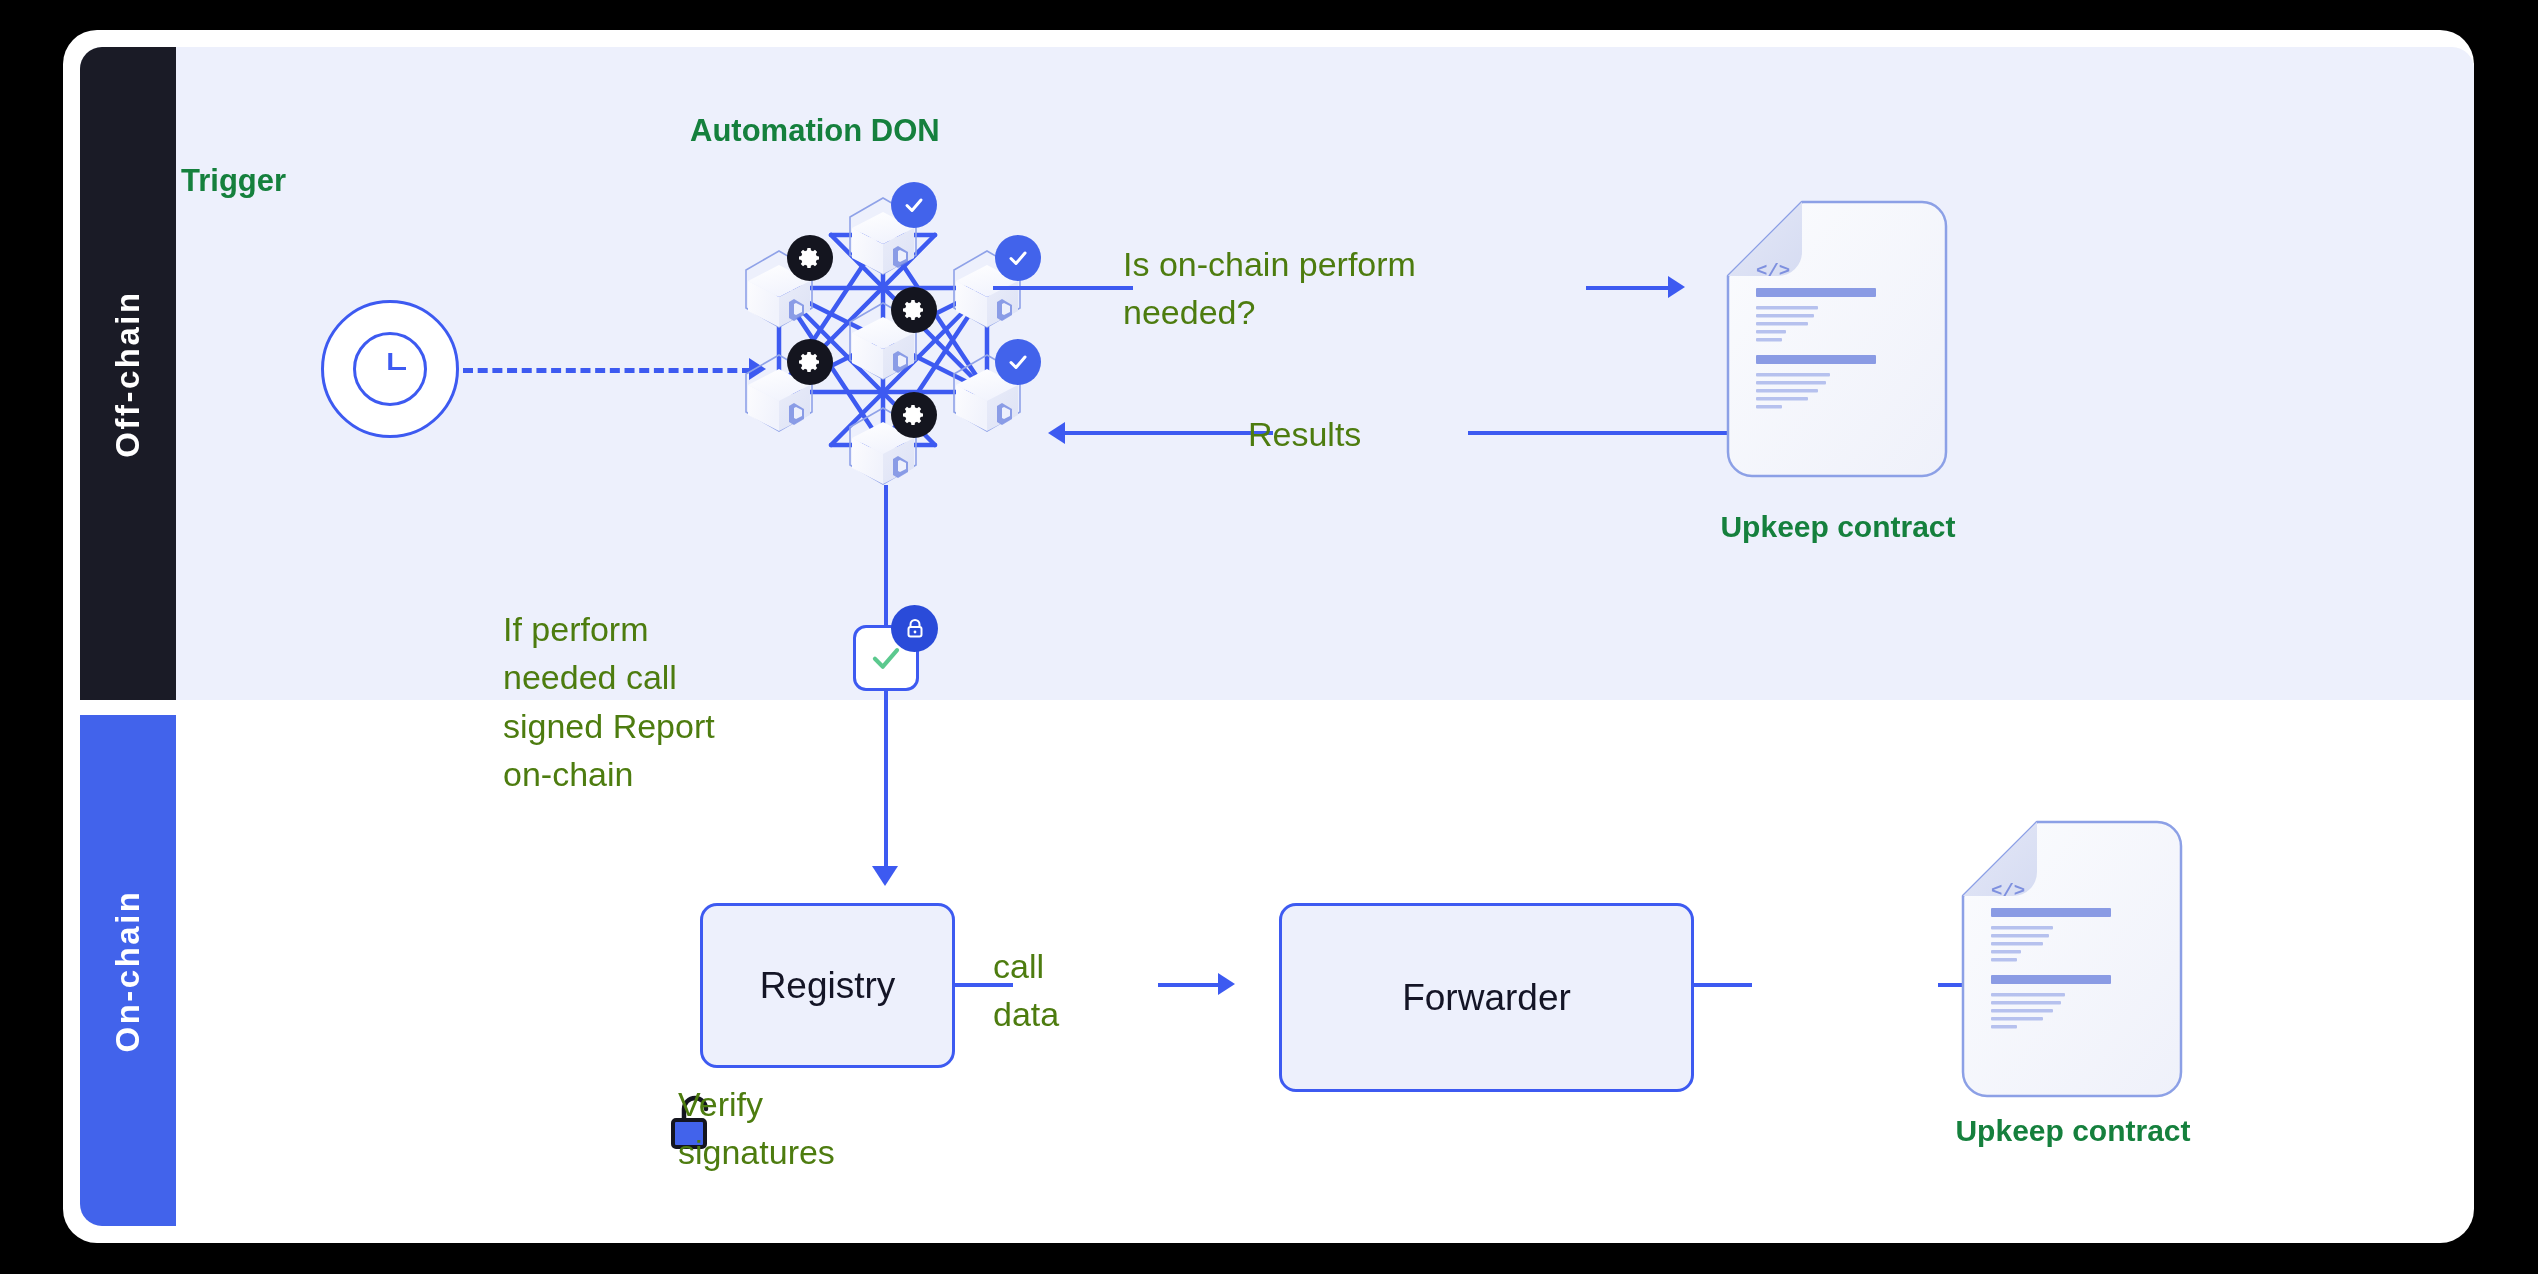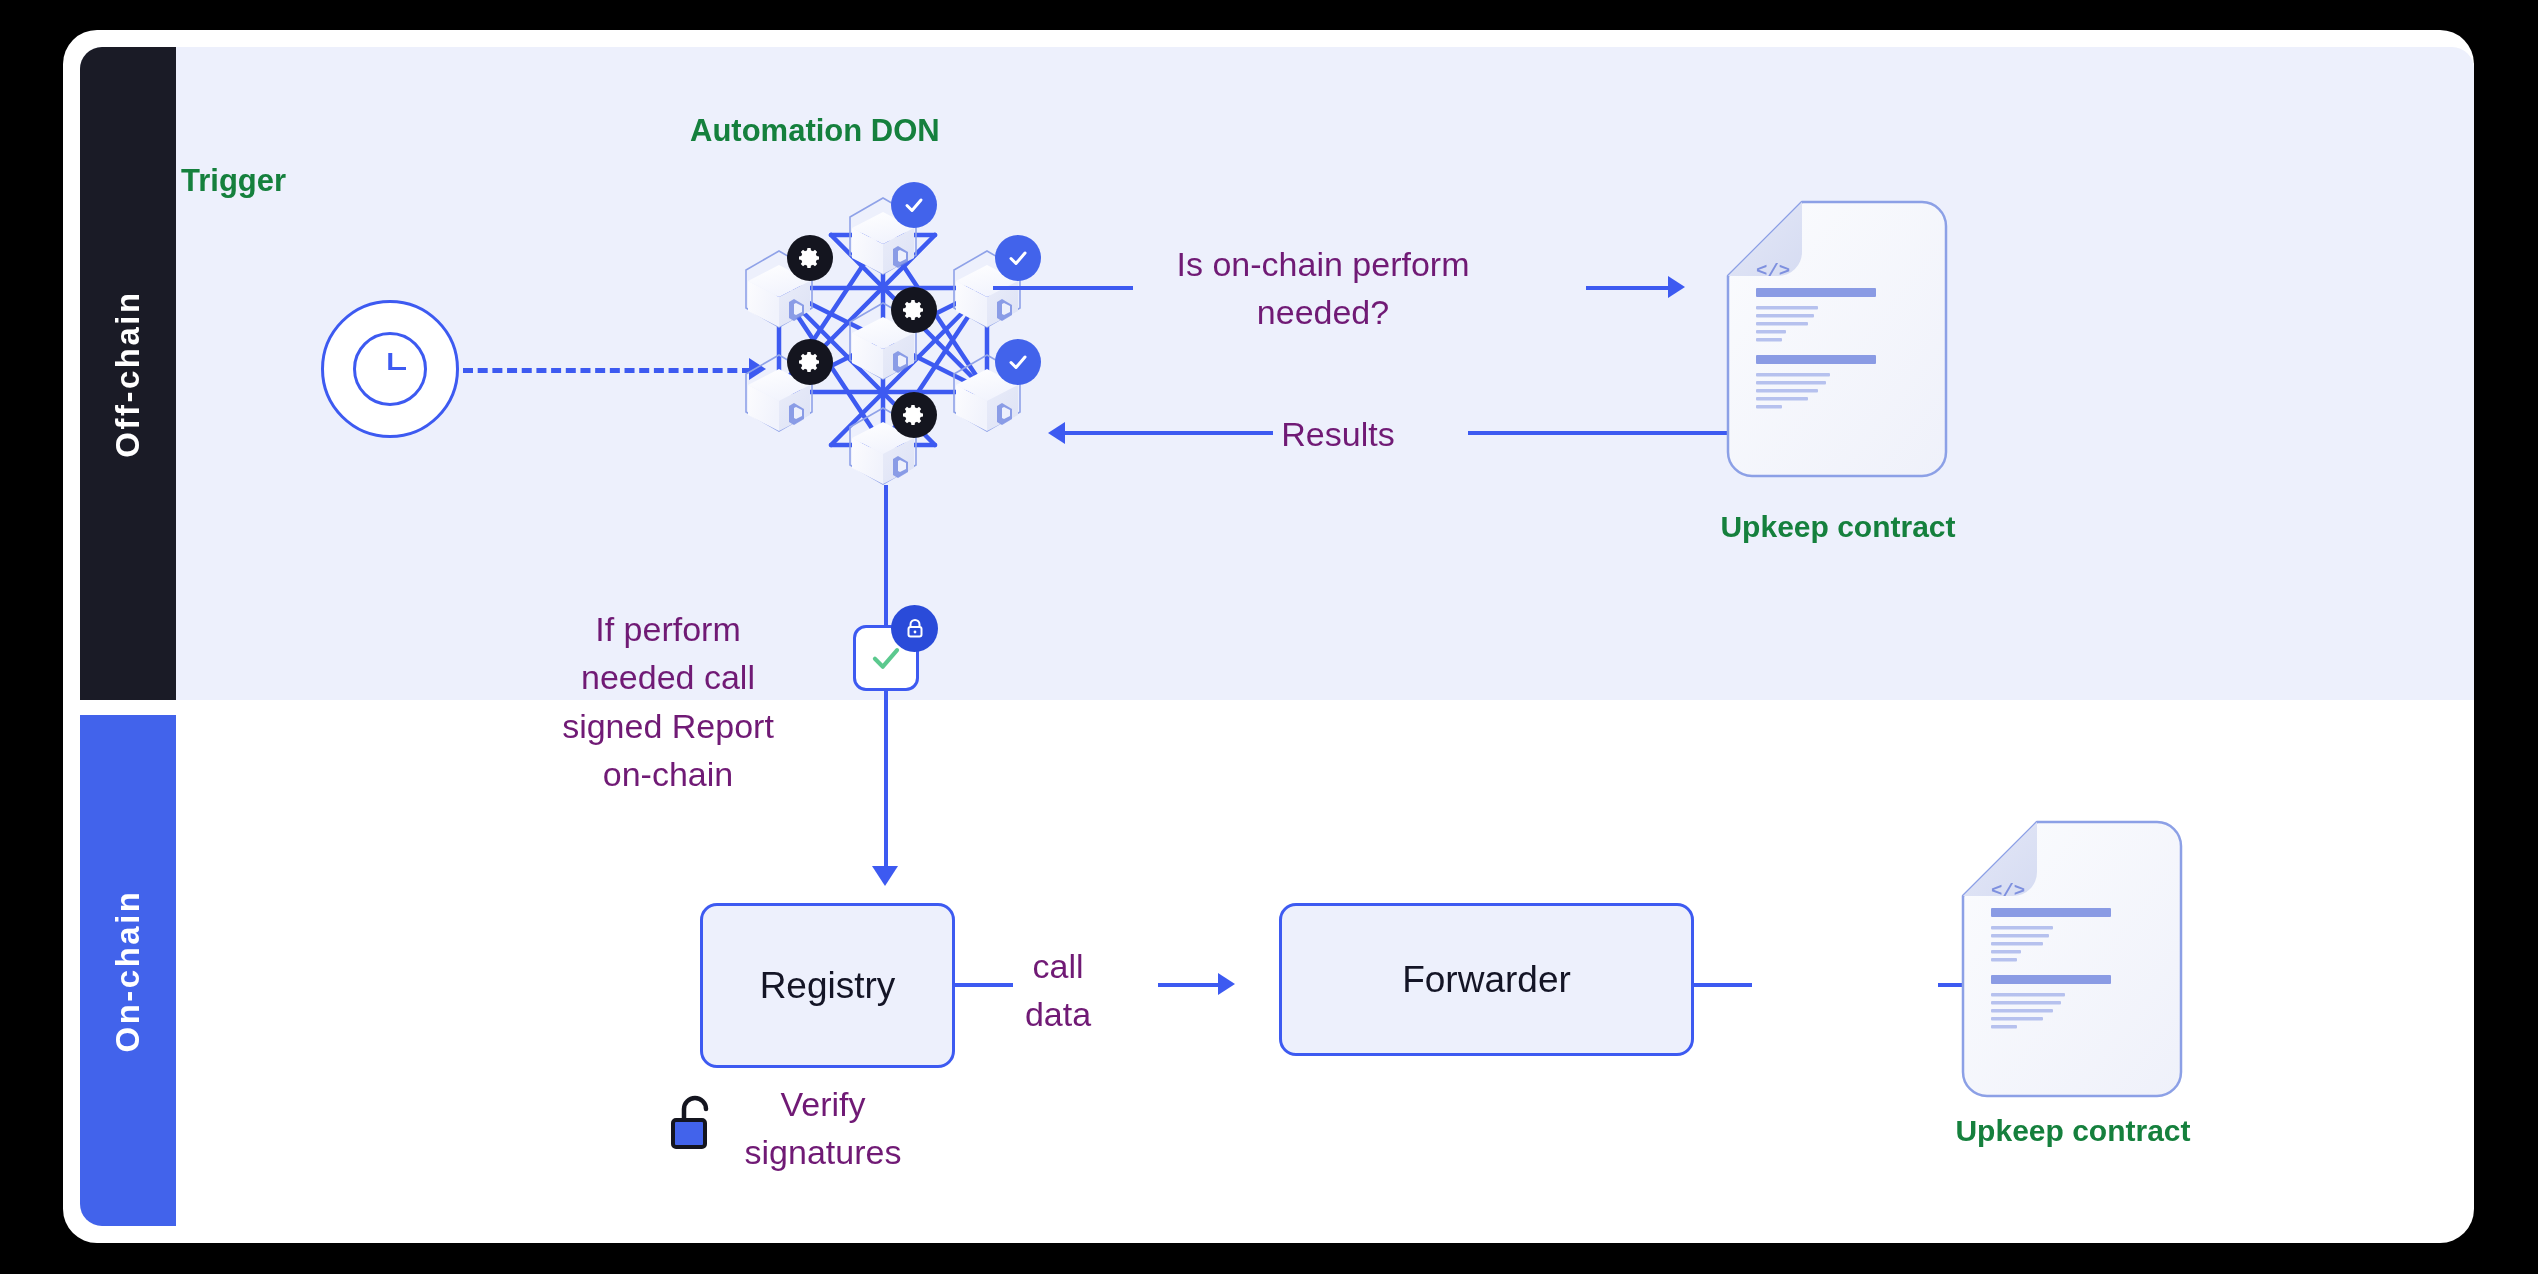--- a/index.html
+++ b/index.html
@@ -30,21 +30,21 @@
 
   .band-label {
     position:absolute; left:50%; top:50%;
     transform:translate(-50%,-50%) rotate(-90deg);
     white-space:nowrap; color:#ffffff;
     font-size:33px; font-weight:700; letter-spacing:2.5px;
   }
 
   
   .hdr { position:absolute; color:#15803d; font-weight:700; white-space:nowrap; }
-  .lbl { position:absolute; color:#701a75; font-weight:400; text-align:center; line-height:1.42; }
+  .lbl { position:absolute; color:#4d7c0f; font-weight:400; line-height:1.42; }
 
   
   .clock-outer {
     position:absolute; left:258px; top:270px; width:138px; height:138px;
     border:3.5px solid #3D5AF1; border-radius:50%; background:#ffffff;
   }
   .clock-inner {
     position:absolute; left:50%; top:50%; transform:translate(-50%,-50%);
     width:74px; height:74px; border:3.5px solid #3D5AF1; border-radius:50%;
   }
@@ -375,21 +375,21 @@
     <div class="rbox" style="left:637px; top:873px; width:255px; height:165px;">Registry</div>
 
     <div class="ln-h" style="left:892px; top:953px; width:58px;"></div>
     <div class="lbl" style="left:930px; top:912px; width:130px; font-size:34px;">
       <div>call</div>
       <div>data</div>
     </div>
     <div class="ln-h" style="left:1095px; top:953px; width:63px;"></div>
     <div class="arrow-r" style="left:1155px; top:943px;"></div>
 
-    <div class="rbox" style="left:1216px; top:873px; width:415px; height:153px;">Forwarder</div>
+    <div class="rbox" style="left:1216px; top:873px; width:415px; height:189px;">Forwarder</div>
 
     <div class="ln-h" style="left:1631px; top:953px; width:58px;"></div>
     <div class="ln-h" style="left:1875px; top:953px; width:60px;"></div>
     <div class="arrow-r" style="left:1932px; top:943px;"></div>
 
     <div class="doc" style="left:1898px; top:790px;">
       <svg width="222" height="280" viewBox="0 0 222 280">
         <defs>
           <linearGradient id="docG2" x1="0" y1="0" x2="1" y2="1">
             <stop offset="0%" stop-color="#FBFCFE"></stop>

